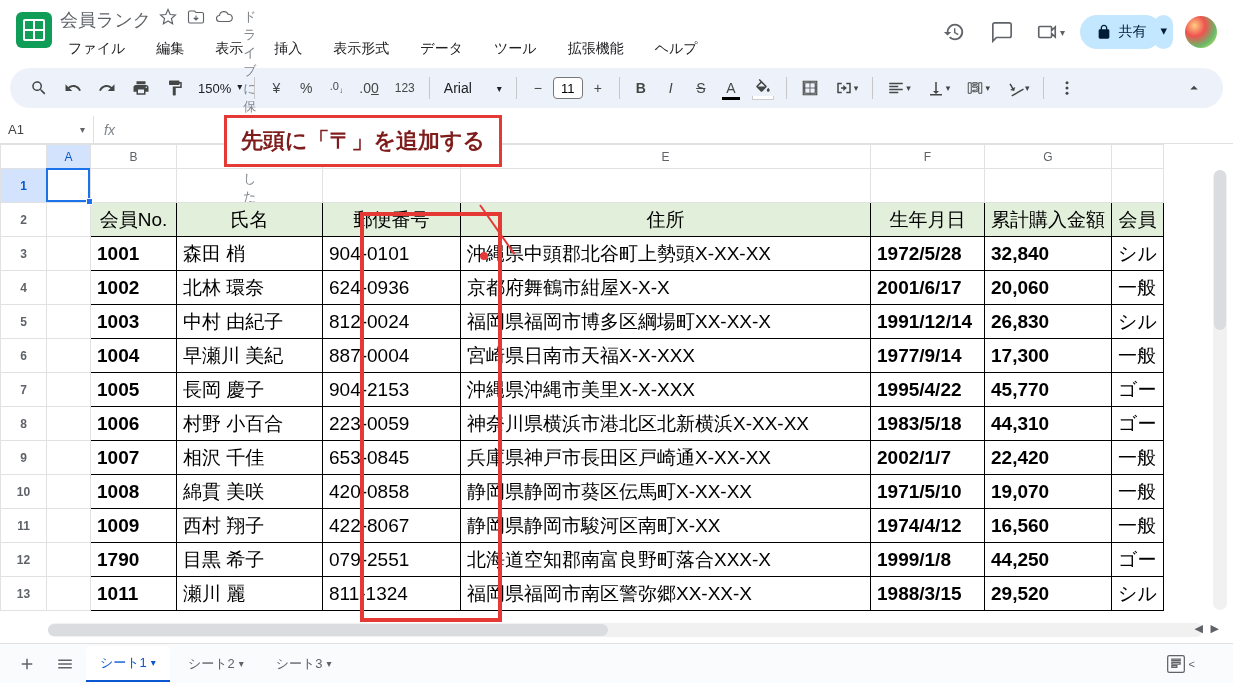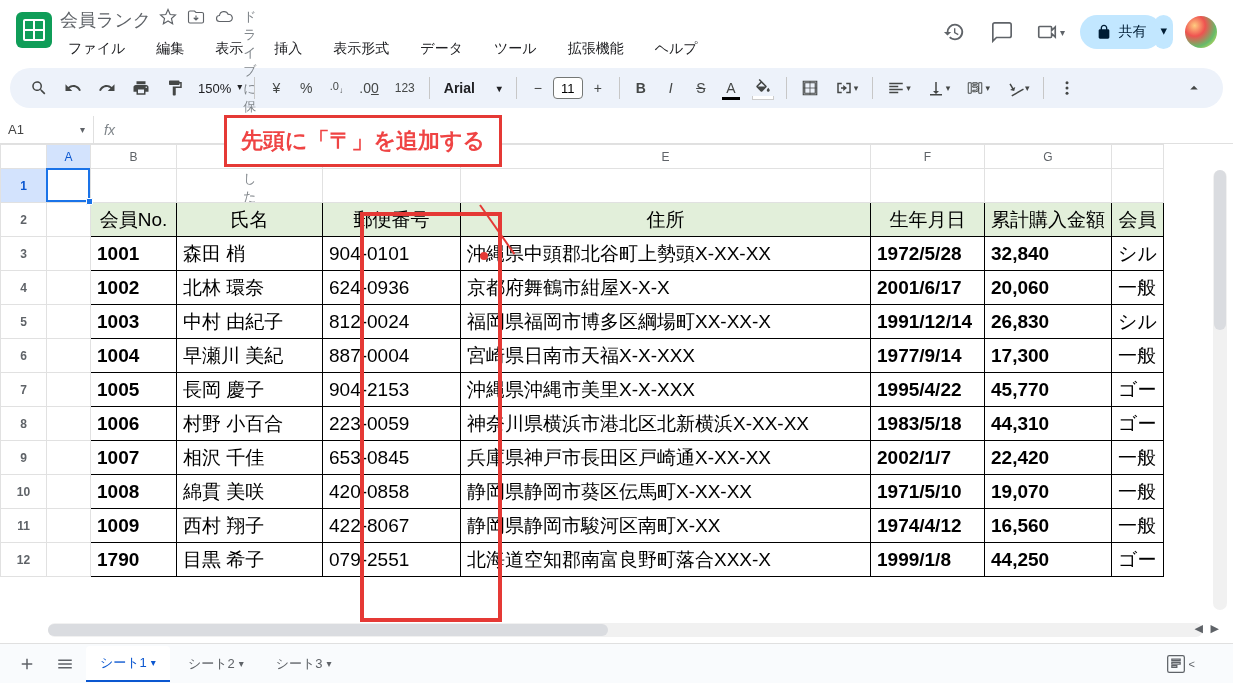--- a/index.html
+++ b/index.html
@@ -24,21 +24,21 @@
 .share-btn { display: flex; align-items: center; gap: 6px; background: #c2e7ff; padding: 8px 16px; border-radius: 20px; font-size: 14px; color: #001d35; cursor: pointer; }
 .share-dropdown { background: #c2e7ff; padding: 8px 6px; border-radius: 20px; margin-left: -8px; cursor: pointer; color: #001d35; }
 .avatar { width: 32px; height: 32px; border-radius: 50%; background: radial-gradient(circle at 30% 30%, #ffcc80, #ef5350, #66bb6a, #ffee58); }
 
 
 .toolbar { display: flex; align-items: center; gap: 4px; padding: 6px 14px; margin: 6px 10px 0; background: #edf2fa; border-radius: 24px; }
 .tb-btn { padding: 6px; border-radius: 4px; cursor: pointer; display: flex; align-items: center; justify-content: center; min-width: 26px; height: 28px; color: #444746; font-size: 14px; }
 .tb-btn svg { width: 18px; height: 18px; fill: #444746; }
 .tb-sep { width: 1px; height: 22px; background: #c7c7c7; margin: 0 4px; }
 .tb-zoom { display: flex; align-items: flex-start; gap: 2px; padding: 0 4px; }
-.tb-font { display: flex; align-items: center; gap: 4px; font-size: 14px; padding: 0 6px; min-width: 70px; font-weight: bold; }
+.tb-font { display: flex; align-items: center; gap: 4px; font-size: 14px; padding: 0 6px; min-width: 70px; }
 .tb-fontsize { display: flex; align-items: center; gap: 2px; }
 .tb-fontsize input { width: 30px; height: 22px; text-align: center; border: 1px solid #747775; border-radius: 4px; background: #fff; font-size: 13px; }
 .tb-expand { margin-left: auto; }
 .tb-text-color { position: relative; }
 .tb-text-color::after { content: ''; position: absolute; bottom: 2px; left: 4px; right: 4px; height: 3px; background: #000; }
 .tb-fill-color { position: relative; }
 .tb-fill-color::after { content: ''; position: absolute; bottom: 2px; left: 4px; right: 4px; height: 3px; background: #fff; border: 1px solid #ccc; border-top: none; }
 
 
 .formula-row { display: flex; align-items: center; border-bottom: 1px solid #e0e0e0; height: 28px; margin-top: 8px; }
@@ -68,21 +68,21 @@
 .col-F { width: 114px; }
 .col-G { width: 118px; }
 .col-H { width: 52px; }
 
 
 .selection-box { position: absolute; border: 2px solid #1a73e8; pointer-events: none; }
 .selection-handle { position: absolute; width: 7px; height: 7px; background: #1a73e8; border: 1px solid #fff; border-radius: 1px; }
 
 
 .annotation-box { position: absolute; border: 3px solid #e53935; padding: 8px 14px; background: #fff; }
-.annotation-text { color: #ef4444; font-size: 22px; font-weight: bold; }
+.annotation-text { color: #7f1d1d; font-size: 22px; font-weight: bold; }
 .annotation-line { position: absolute; background: #e53935; height: 2px; transform-origin: left center; }
 .highlight-box { position: absolute; border: 4px solid #e53935; pointer-events: none; }
 
 
 .sheet-tabs { position: absolute; bottom: 0; left: 0; right: 0; height: 40px; background: #f9fbfd; border-top: 1px solid #e0e0e0; display: flex; align-items: center; padding: 0 10px; gap: 4px; }
 .tab-btn { padding: 6px 8px; cursor: pointer; color: #5f6368; border-radius: 4px; display: flex; align-items: center; }
 .sheet-tab { padding: 8px 14px; font-size: 13px; color: #5f6368; cursor: pointer; display: flex; align-items: center; gap: 4px; border-radius: 4px 4px 0 0; }
 .sheet-tab.active { color: #0b57d0; background: #fff; border-bottom: 2px solid #0b57d0; font-weight: 500; }
 .sheet-tab .caret { font-size: 10px; }
 .explore-btn { margin-left: auto; margin-right: 20px; }
@@ -446,20 +446,31 @@
           <th class="rowhead">12</th>
           <td class="data"></td>
           <td class="data bordered num">1790</td>
           <td class="data bordered">目黒 希子</td>
           <td class="data bordered">079-2551</td>
           <td class="data bordered">北海道空知郡南富良野町落合XXX-X</td>
           <td class="data bordered num">1999/1/8</td>
           <td class="data bordered num">44,250</td>
           <td class="data bordered">ゴー</td>
         </tr>
+        <tr>
+          <th class="rowhead">13</th>
+          <td class="data"></td>
+          <td class="data bordered num">1011</td>
+          <td class="data bordered">瀬川 麗</td>
+          <td class="data bordered">811-1324</td>
+          <td class="data bordered">福岡県福岡市南区警弥郷XX-XX-X</td>
+          <td class="data bordered num">1988/3/15</td>
+          <td class="data bordered num">29,520</td>
+          <td class="data bordered">シル</td>
+        </tr>
       </tbody>
 </table>
 
 <div class="selection-box" style="left:46px;top:24px;width:44px;height:34px"></div>
 <div class="selection-handle" style="left:86px;top:54px"></div>
 </div>
 
 <div class="annotation-box" style="left:224px;top:115px">
   <span class="annotation-text">先頭に「〒」を追加する</span>
 </div>

